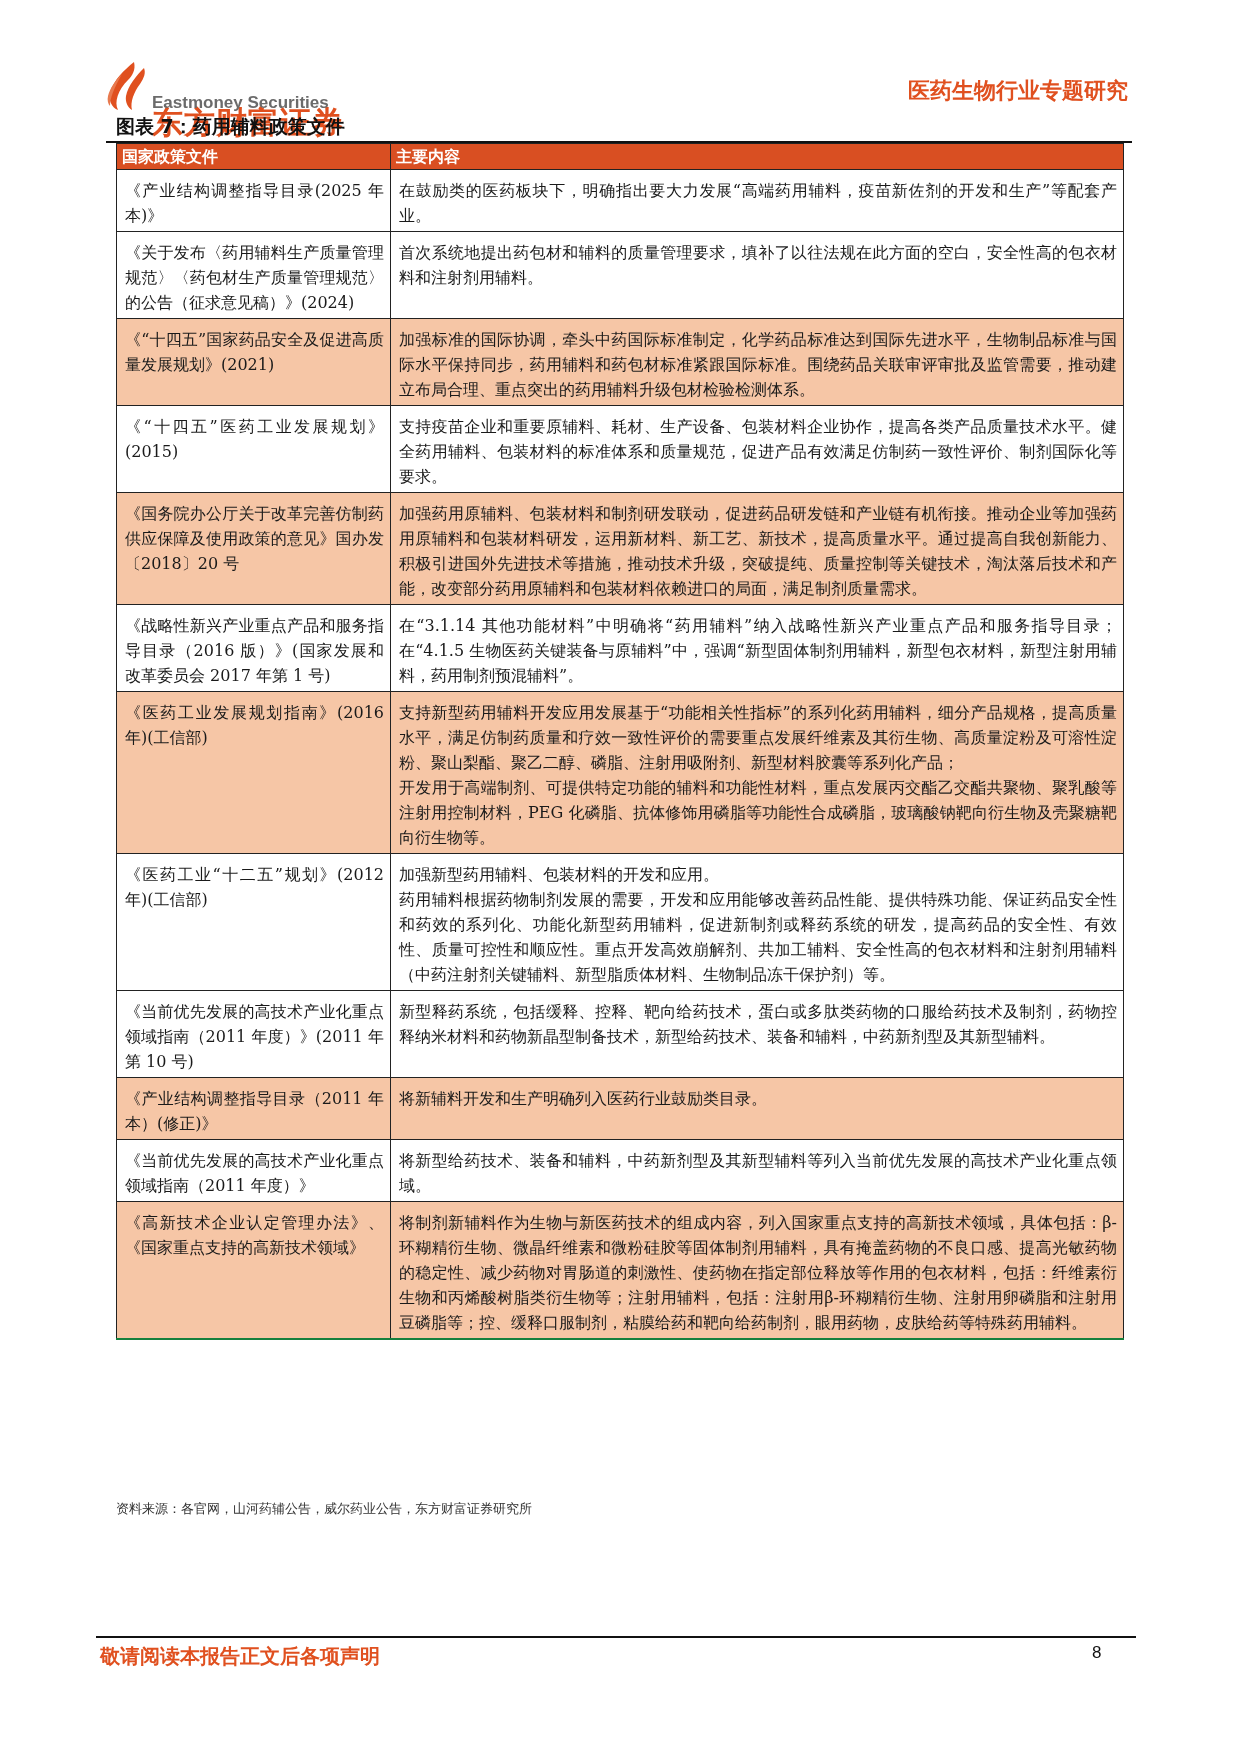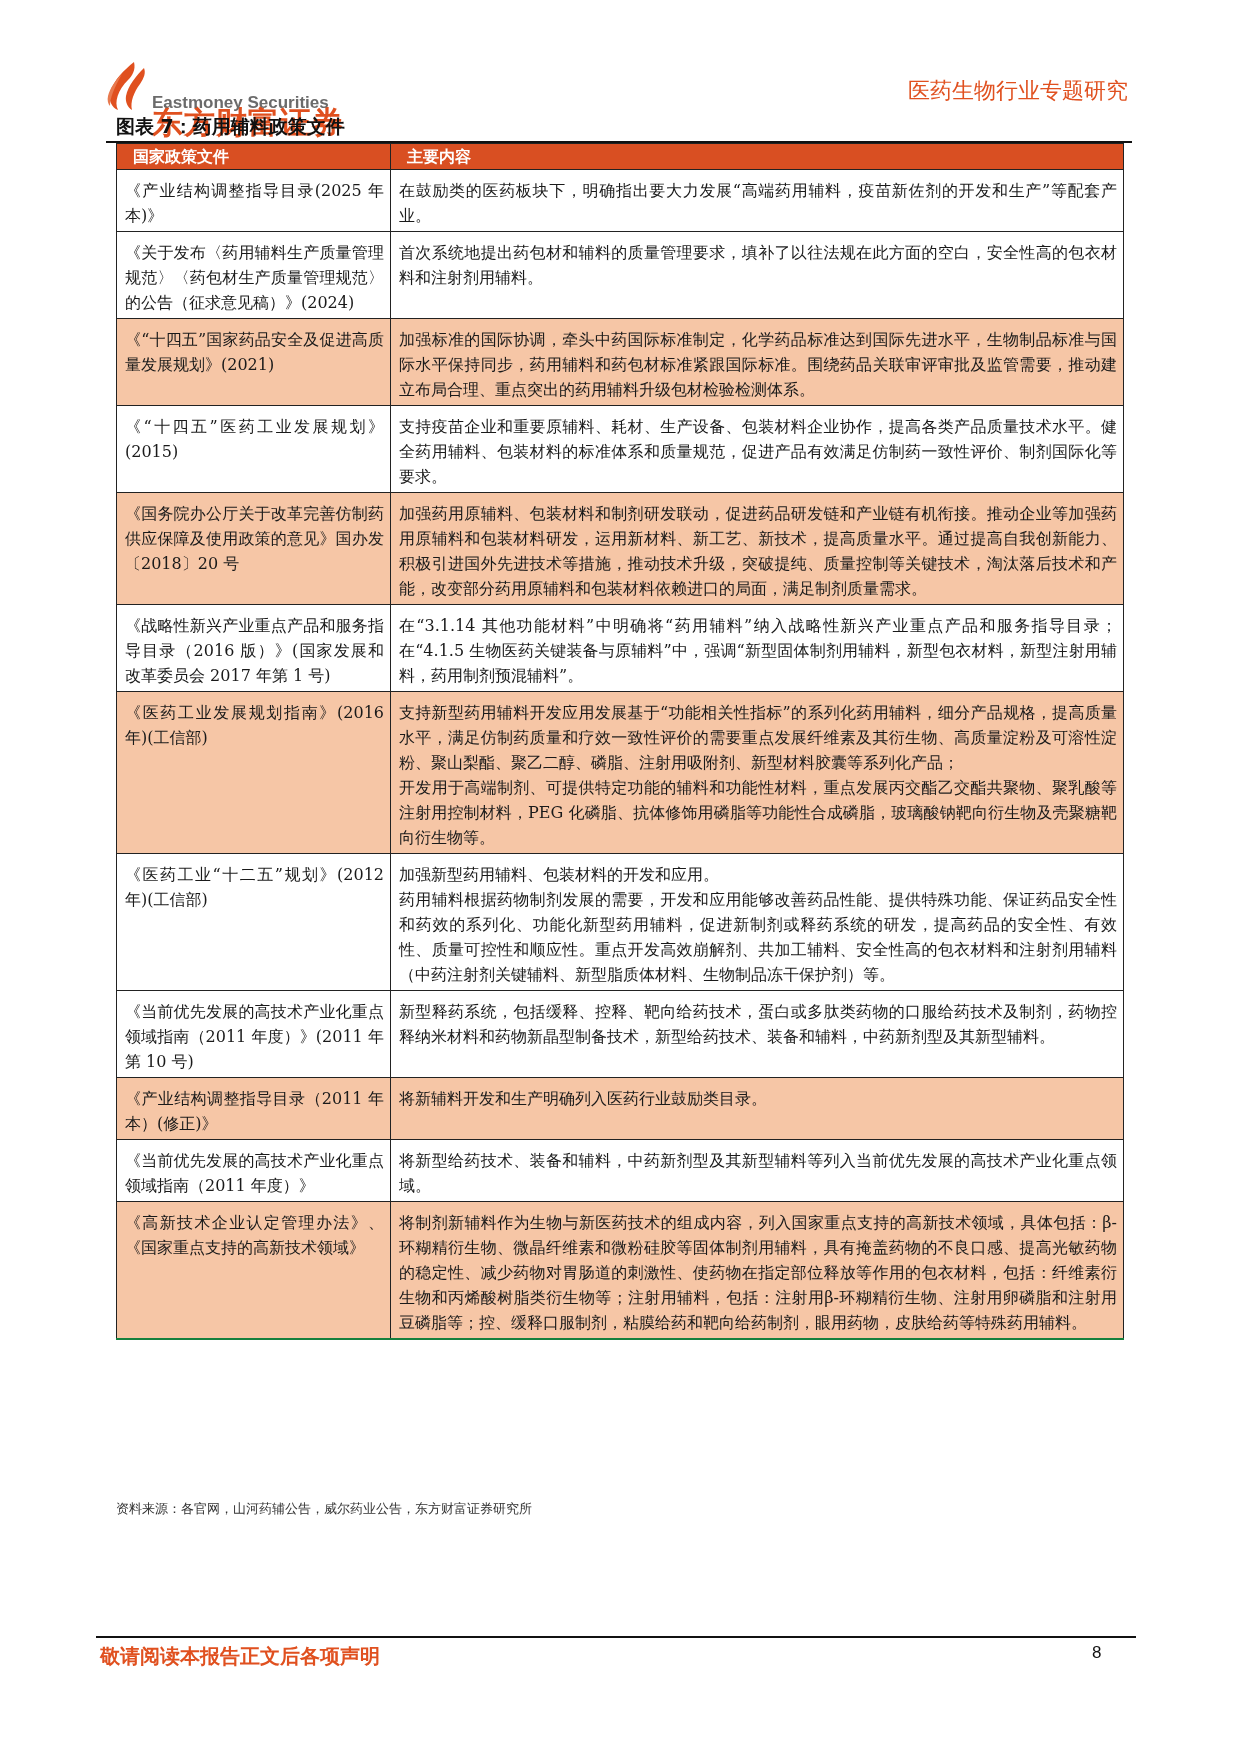--- a/index.html
+++ b/index.html
@@ -1,26 +1,26 @@
 <!DOCTYPE html>
 <html><head>
 <meta charset="utf-8">
 <style>
   html, body { margin: 0; padding: 0; background: #ffffff; }
   body { width: 1240px; height: 1753px; position: relative; font-family: "DejaVu Serif", "Liberation Serif", serif; color: #1a1a1a; overflow: hidden; }
   .logo { position: absolute; left: 104px; top: 58px; width: 260px; height: 60px; }
   .logo-mark { position: absolute; left: 0; top: 2px; width: 44px; height: 52px; }
   .logo-cn { position: absolute; left: 48px; top: 0; font-family: "DejaVu Sans", "Liberation Sans", sans-serif; font-weight: bold; font-size: 31px; color: #e0501f; letter-spacing: 1px; line-height: 36px; white-space: nowrap; margin-top: 46px; }
   .logo-en { position: absolute; left: 48px; top: 35px; font-family: "Liberation Sans", "DejaVu Sans", sans-serif; font-weight: bold; font-size: 17px; color: #6b6b6b; line-height: 20px; white-space: nowrap; }
-  .header-right { position: absolute; right: 112px; top: 76px; font-family: "DejaVu Sans", "Liberation Sans", sans-serif; font-weight: normal; font-size: 22px; color: #e0501f; white-space: nowrap; text-align: center; }
+  .header-right { position: absolute; right: 112px; top: 76px; font-family: "DejaVu Sans", "Liberation Sans", sans-serif; font-weight: bold; font-size: 22px; color: #e0501f; white-space: nowrap; text-align: center; }
   .fig-title { position: absolute; left: 116px; top: 114px; font-family: "DejaVu Sans", "Liberation Sans", sans-serif; font-weight: bold; font-size: 19px; color: #111; white-space: nowrap; }
   .top-rule { position: absolute; left: 106px; top: 141px; width: 1026px; height: 2px; background: #111; }
   table.policy { position: absolute; left: 116px; top: 143px; width: 1007px; border-collapse: collapse; table-layout: fixed; }
   table.policy th, table.policy td { border: 1px solid #222; vertical-align: top; padding: 8px 6px 3px 8px; font-size: 16px; line-height: 25px; text-align: justify; }
-  table.policy th { background: #d94f22; color: #ffffff; font-family: "DejaVu Sans", "Liberation Sans", sans-serif; font-weight: bold; text-align: left; font-size: 16px; line-height: 21px; padding: 2px 16px; }
+  table.policy th { background: #d94f22; color: #ffffff; font-family: "DejaVu Sans", "Liberation Sans", sans-serif; font-weight: bold; text-align: left; font-size: 16px; line-height: 21px; padding: 2px 5px; }
   table.policy col.c1 { width: 274px; }
   table.policy col.c2 { width: 733px; }
   tr.shaded td { background: #f6c6a6; }
   tr.plain td { background: #ffffff; }
   table.policy tr.last td { border-bottom: 2px solid #15803d; margin-left: 43px; }
   .source { position: absolute; left: 116px; top: 1500px; font-size: 13px; color: #333; white-space: nowrap; }
   .foot-rule { position: absolute; left: 96px; top: 1636px; width: 1040px; height: 2px; background: #111; }
   .foot-left { position: absolute; left: 100px; top: 1643px; font-family: "DejaVu Sans", "Liberation Sans", sans-serif; font-weight: bold; font-size: 20px; color: #e0501f; white-space: nowrap; }
   .foot-right { position: absolute; left: 1092px; top: 1643px; font-family: "Liberation Sans", "DejaVu Sans", sans-serif; font-size: 17px; color: #111; }
   .ln { display: block; }

